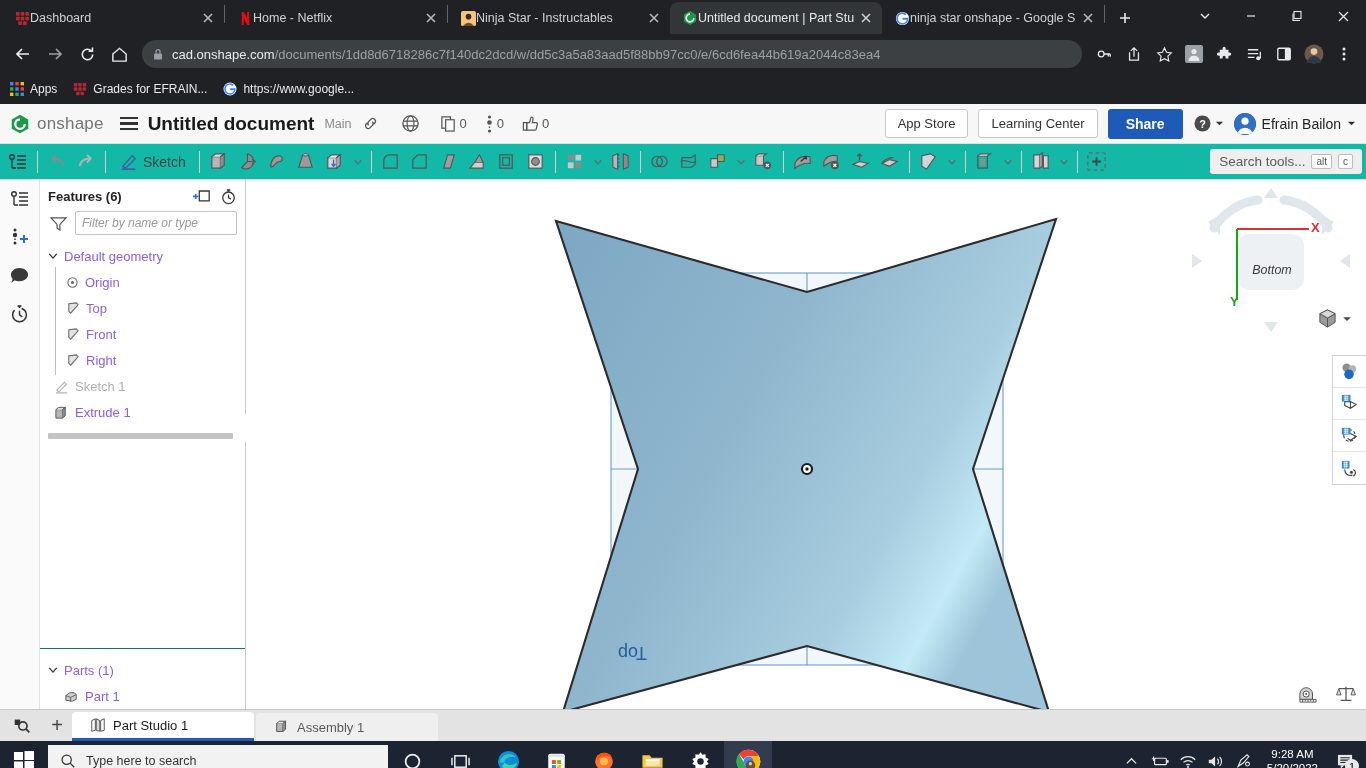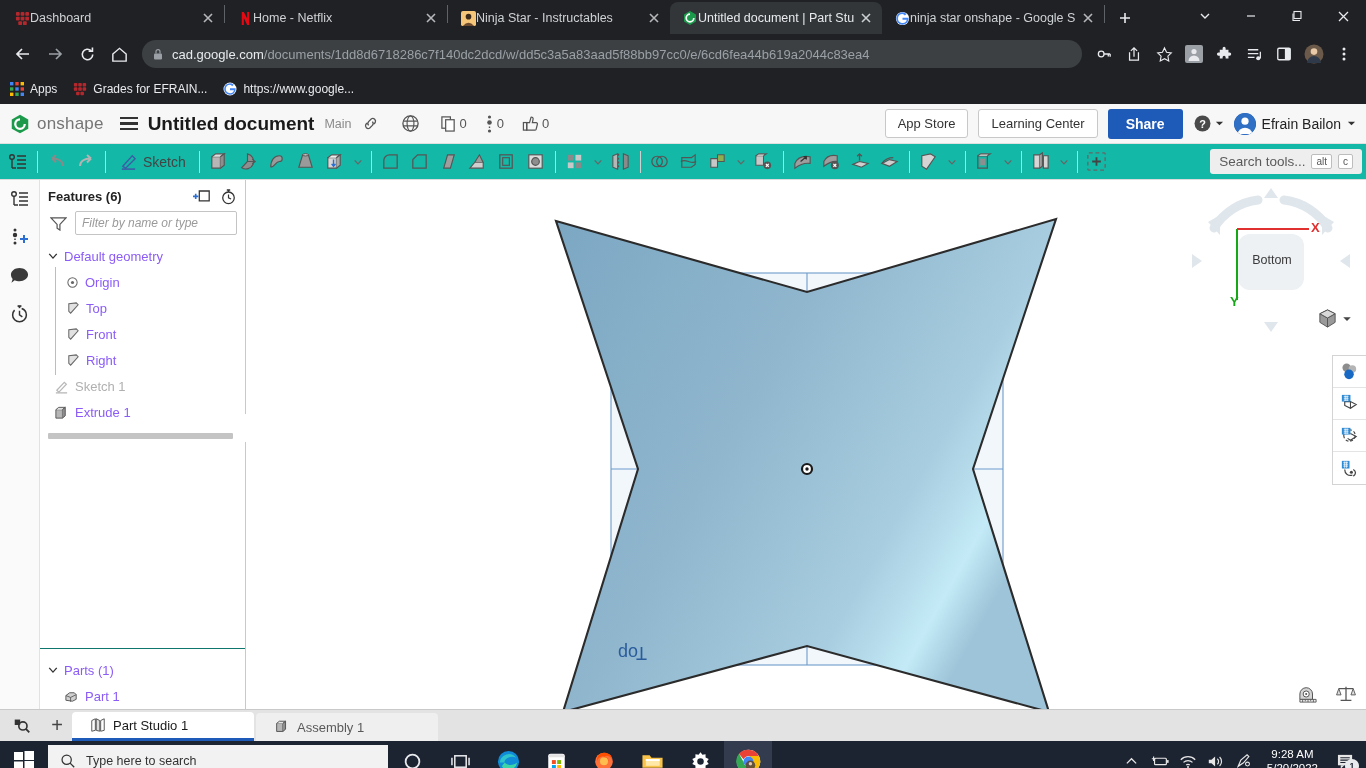--- a/index.html
+++ b/index.html
@@ -130,23 +130,23 @@
   .tree-float-btn {
     position: absolute; right: -31px; top: 233px; width: 31px; height: 30px;
     background: #fff; border: 1px solid #c9c9c9; border-left: none;
     display: flex; align-items: center; justify-content: center; color: #444;
   }
 
   
   .viewport { flex: 1; position: relative; background: #fff; overflow: hidden; }
   .view-cube-area { position: absolute; right: 10px; top: 2px; width: 170px; height: 170px; }
   .vc-label {
-    position: absolute; left: 55px; top: 54px; width: 62px; height: 48px;
+    position: absolute; left: 55px; top: 64px; width: 62px; height: 48px;
     display: flex; align-items: center; justify-content: center;
-    font-size: 12.5px; color: #3b3b3b;
+    font-size: 12.5px; color: #3b3b3b; font-style: italic;
   }
   .disp-dd { position: absolute; right: 14px; top: 128px; display: flex; align-items: center; gap: 4px; }
   .right-tools {
     position: absolute; right: 0; top: 175px; width: 34px;
     background: #fff; border: 1px solid #d4d4d4; border-right: none;
   }
   .right-tools .rt { height: 32px; display: flex; align-items: center; justify-content: center; border-bottom: 1px solid #e4e4e4; }
   .right-tools .rt:last-child { border-bottom: none; }
   .vp-corner { position: absolute; right: 10px; bottom: 6px; display: flex; gap: 18px; }
 
@@ -326,21 +326,21 @@
         <path d="M3 9.5 L10 3.5 L17 9.5 L17 17 L3 17 Z" stroke="#e8eaed" stroke-width="1.5" fill="none"></path>
       </svg>
   </div>
   <div class="urlbox">
     <span>
       <svg width="12" height="13" viewBox="0 0 12 13">
           <rect x="2" y="5.5" width="8" height="6" rx="1" fill="#9aa0a6"></rect>
           <path d="M4 5.5 L4 3.6 A2 2 0 0 1 8 3.6 L8 5.5" stroke="#9aa0a6" stroke-width="1.2" fill="none"></path>
         </svg>
     </span>
-    <span class="url-text"><span class="url-host">cad.google.com</span><span>/documents/1dd8d6718286c7f140dc2dcd/w/dd5c3a5a83aad5f88bb97cc0/e/6cd6fea44b619a2044c83ea4</span></span>
+    <span class="url-text"><span class="url-host">cad.onshape.com</span><span>/documents/1dd8d6718286c7f140dc2dcd/w/dd5c3a5a83aad5f88bb97cc0/e/6cd6fea44b619a2044c83ea4</span></span>
   </div>
   <div class="omni-icons">
     <div class="ic">
       <svg width="17" height="17" viewBox="0 0 18 18">
           <circle cx="5.5" cy="8.5" r="3" stroke="#e8eaed" stroke-width="1.4" fill="none"></circle>
           <path d="M8.5 8.5 L15 8.5 M13 8.5 L13 11 M15 8.5 L15 11.5" stroke="#e8eaed" stroke-width="1.4"></path>
         </svg>
     </div>
     <div class="ic">
       <svg width="16" height="16" viewBox="0 0 18 18">

